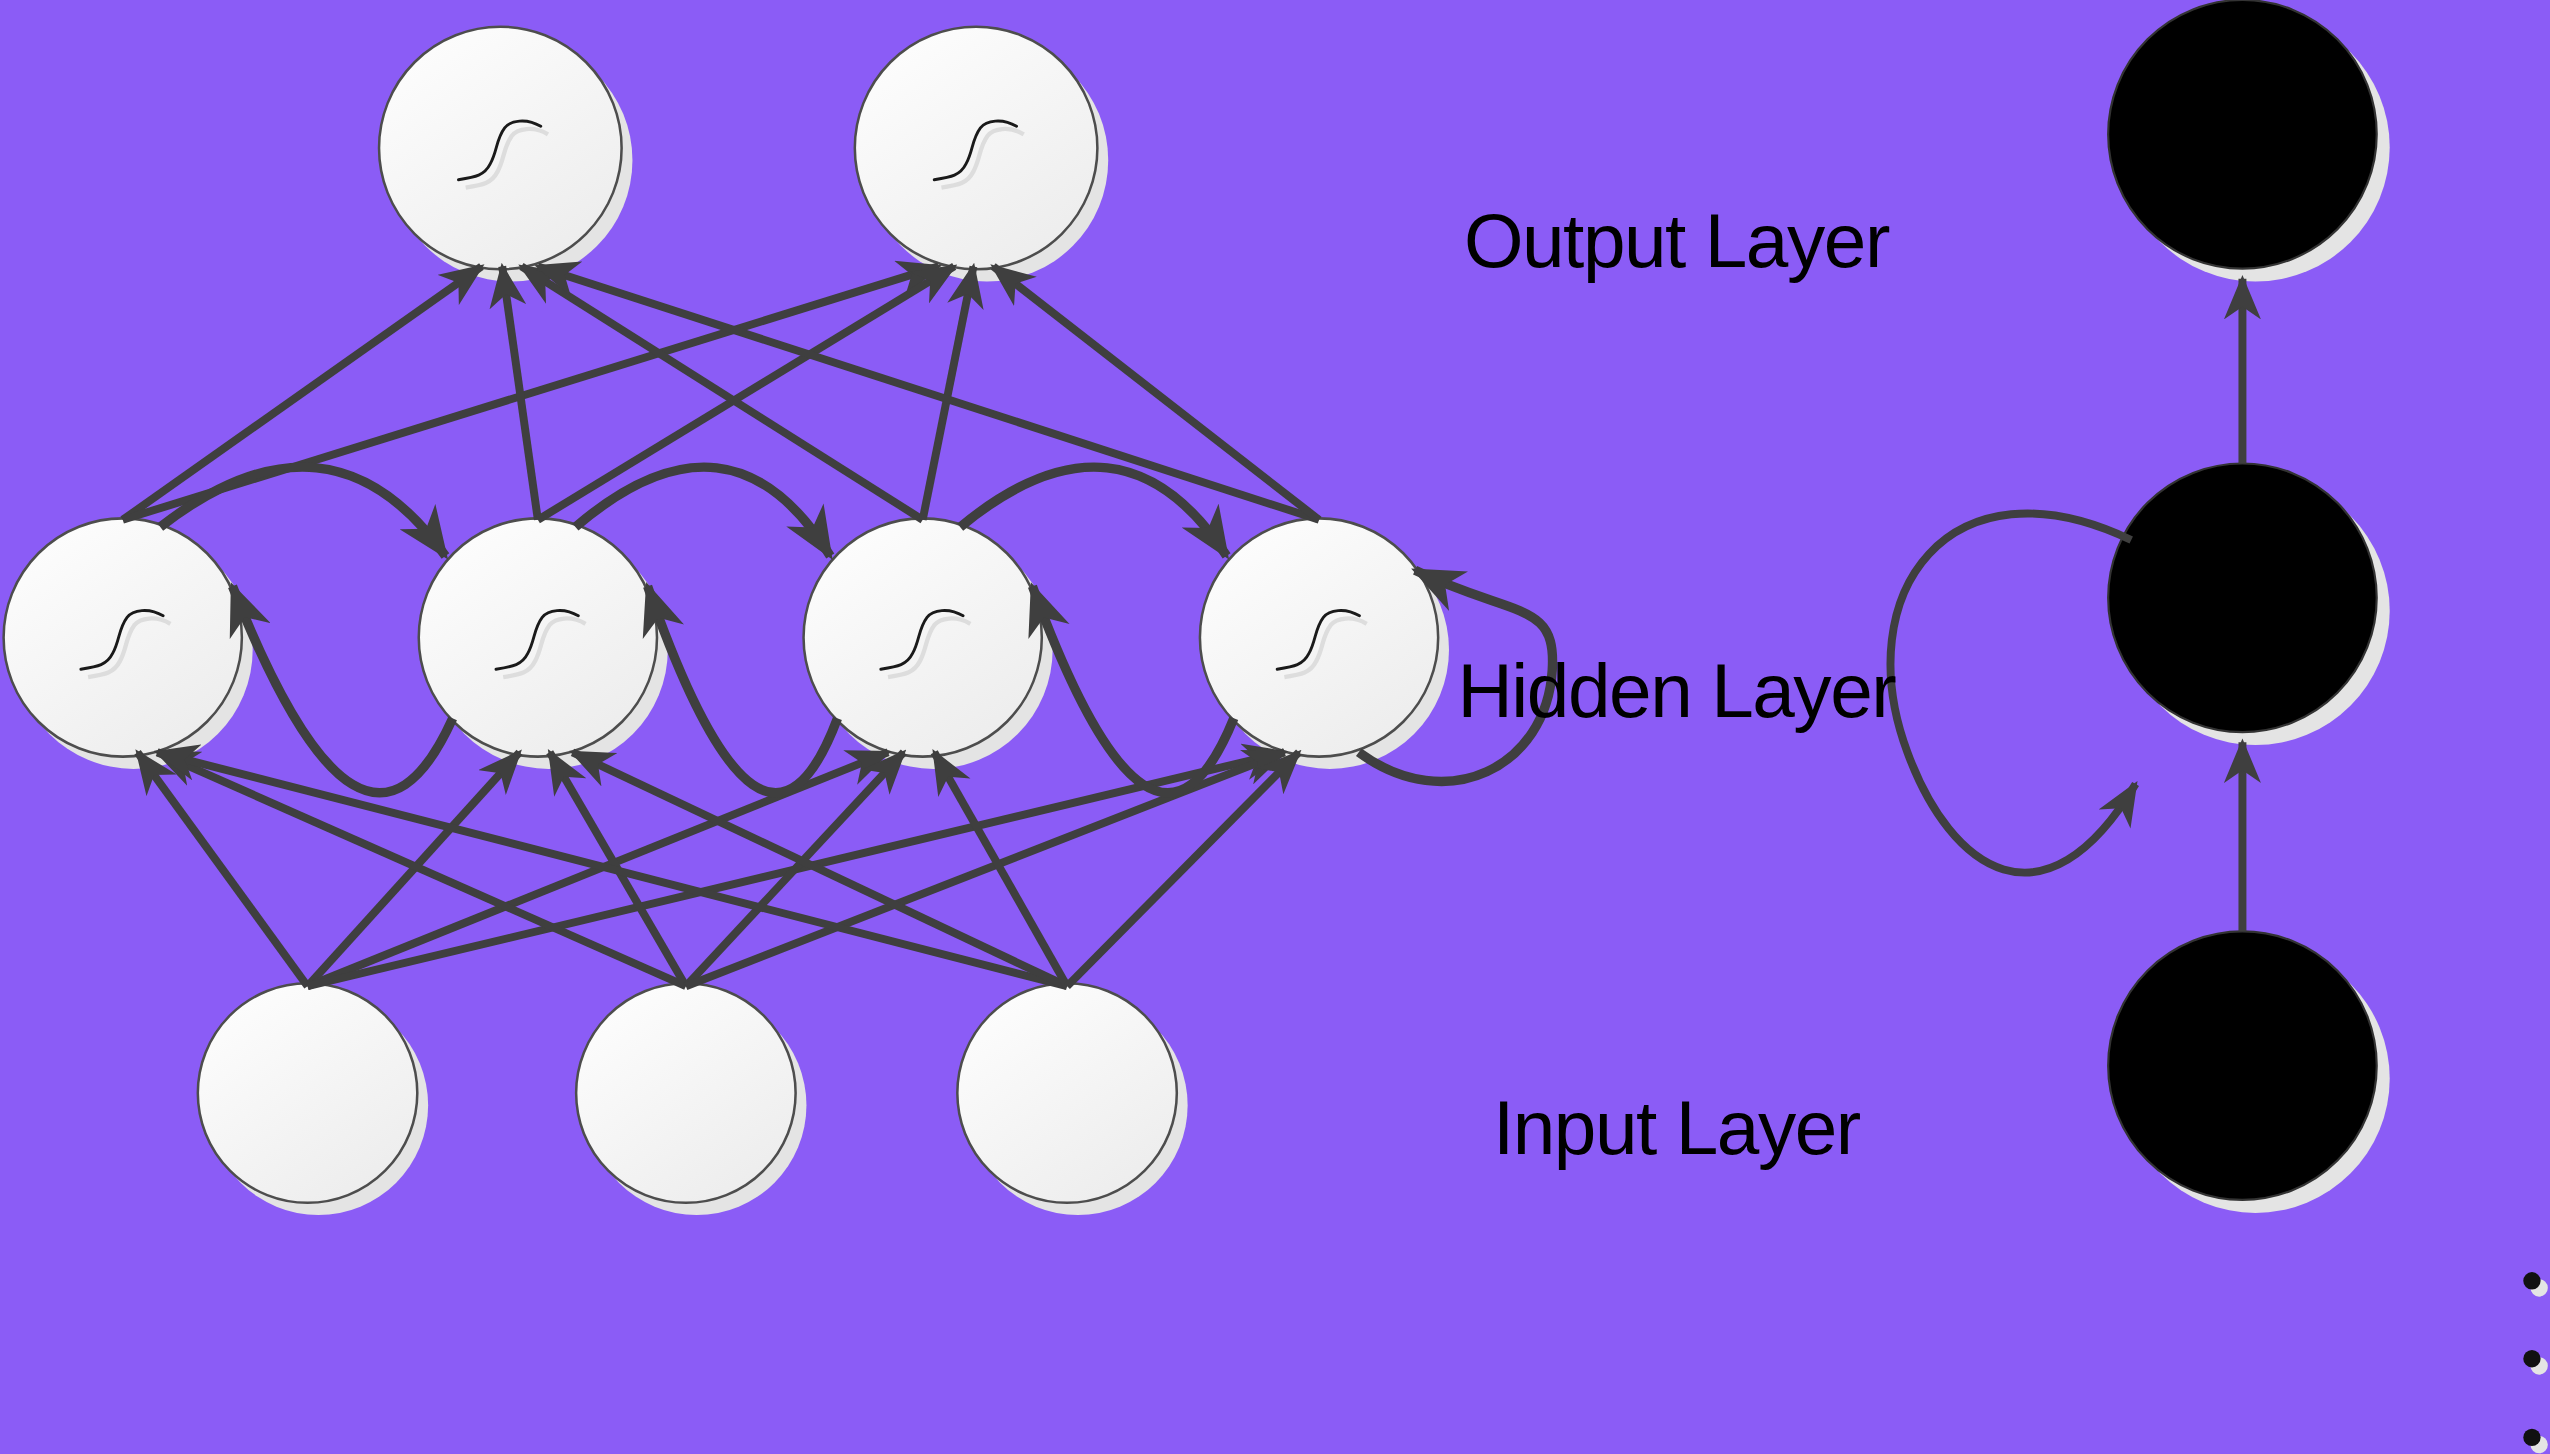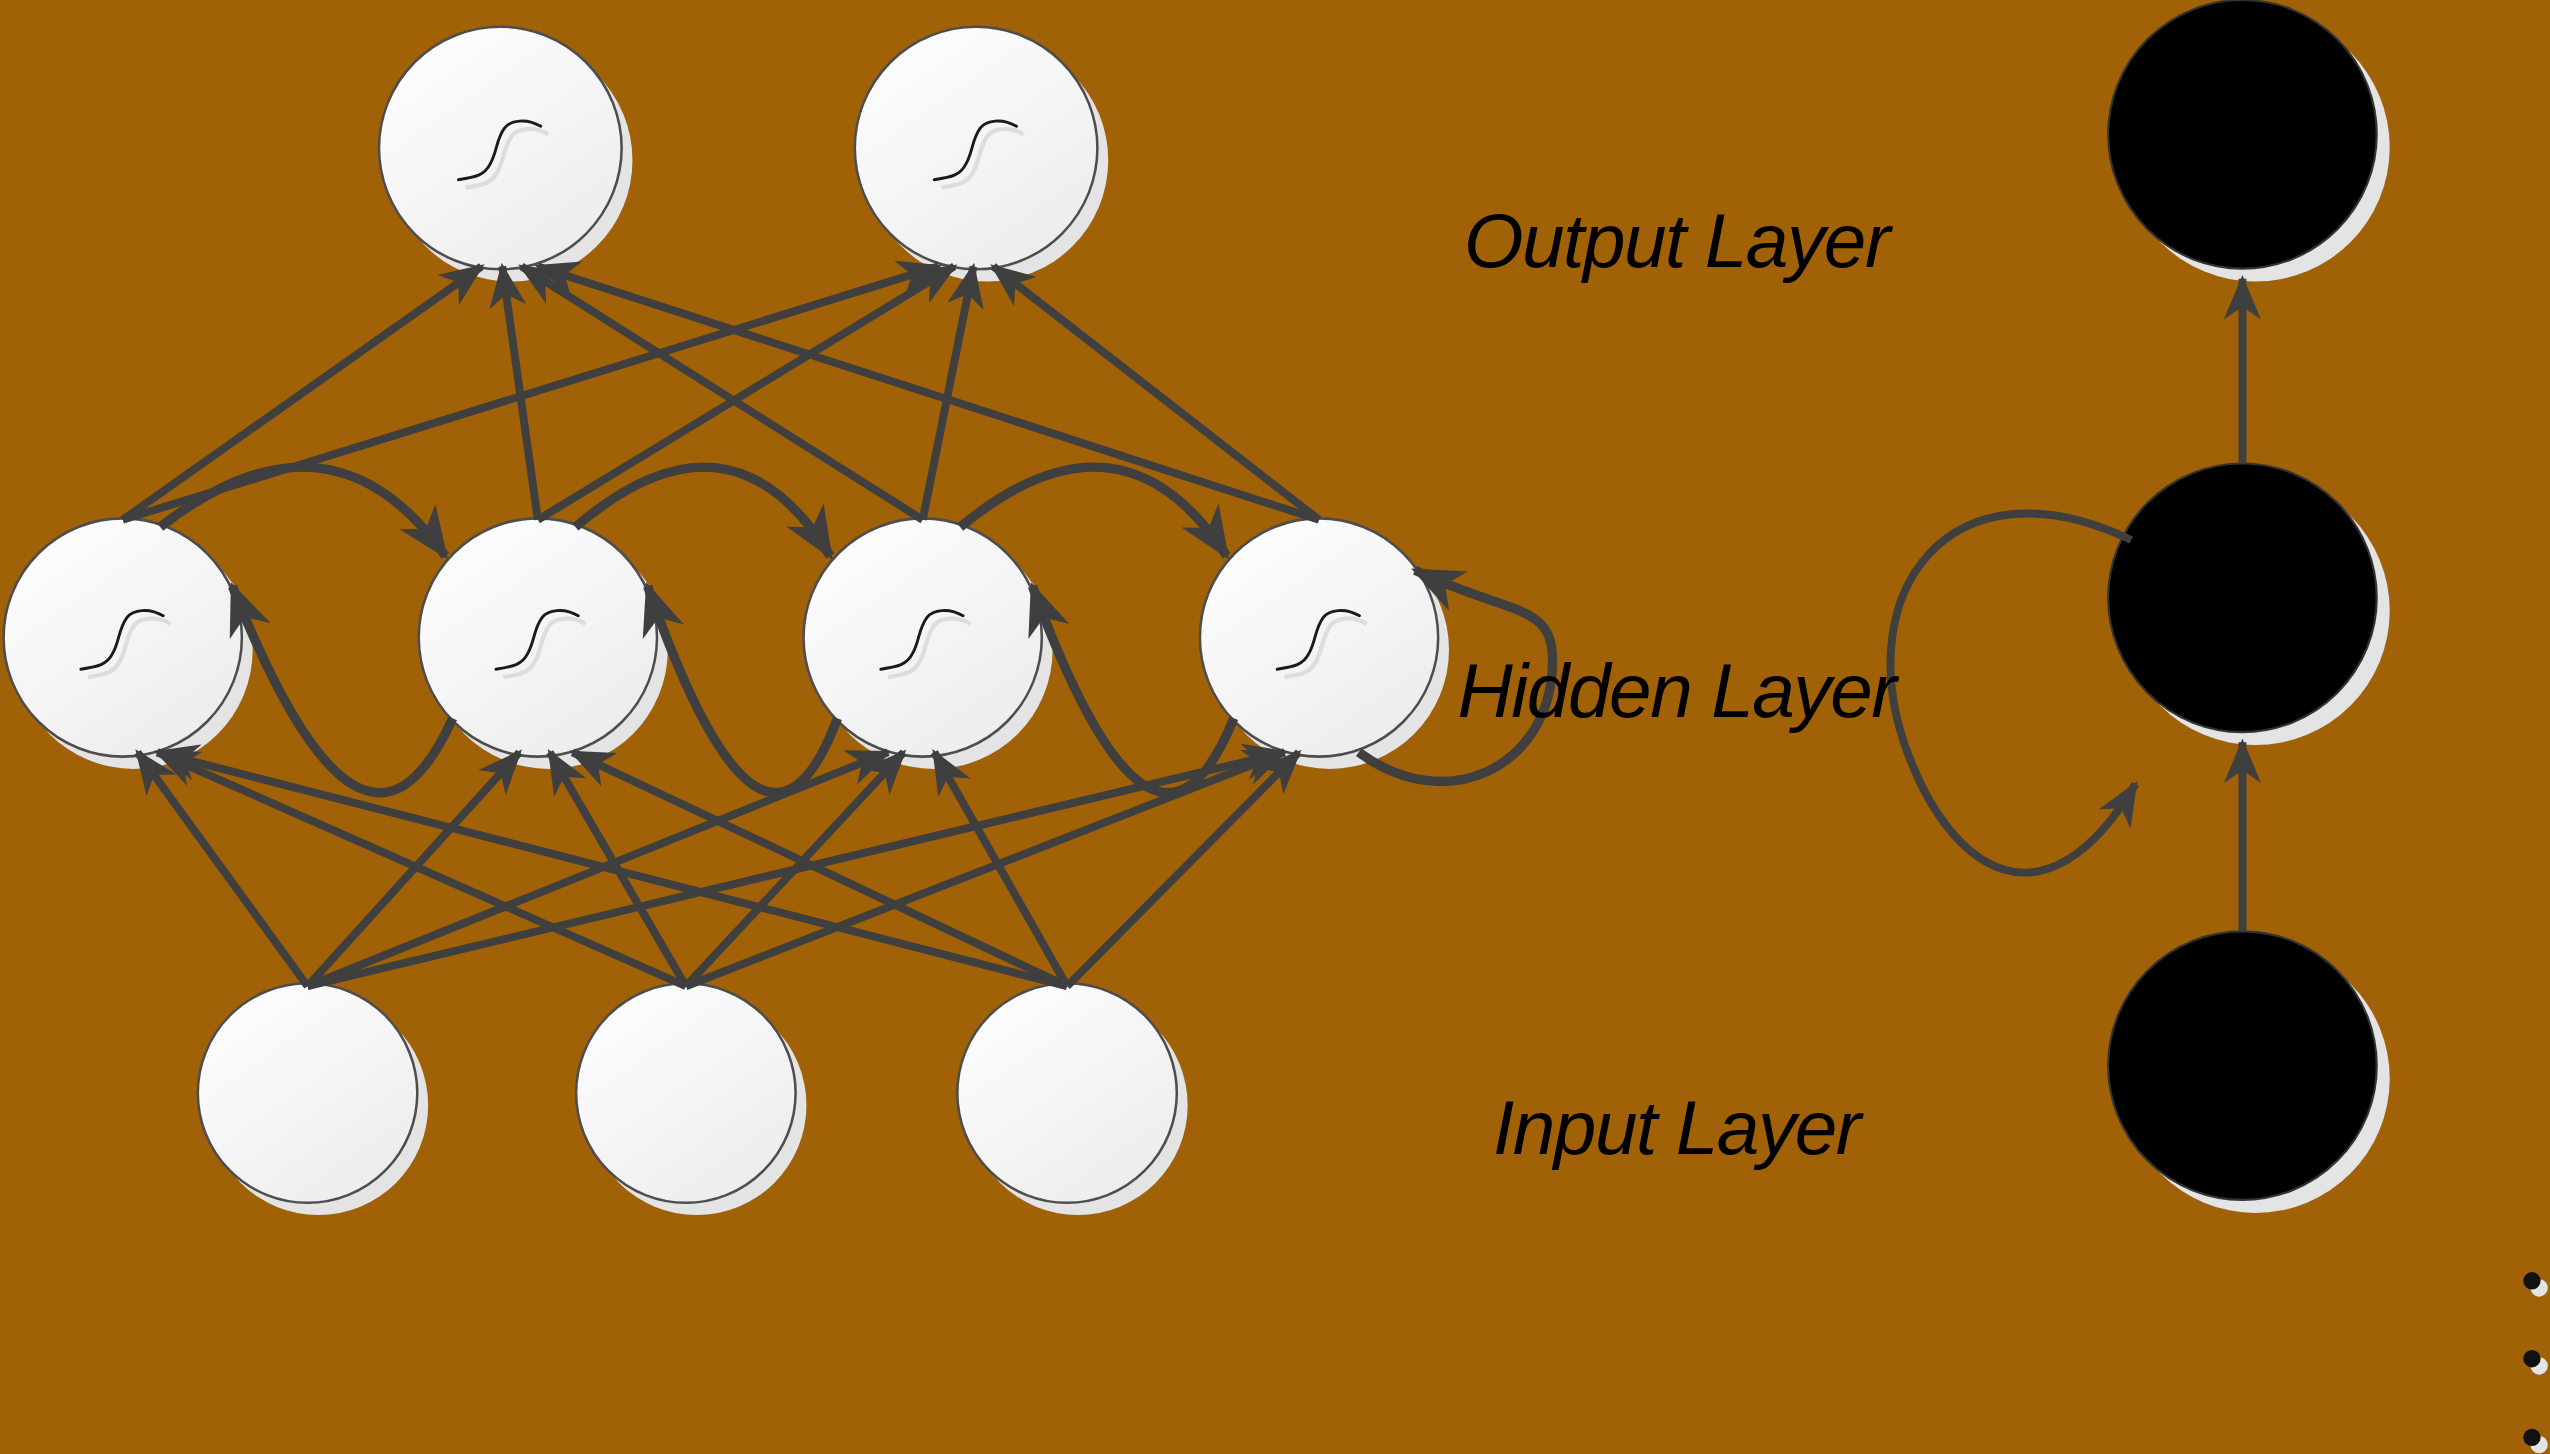--- a/index.html
+++ b/index.html
@@ -1,23 +1,22 @@
 <!DOCTYPE html>
 <html style="font-size:11.6px"><head>
 <meta charset="utf-8">
 <style>
   html, body { margin: 0; padding: 0; background: #ffffff; }
   #stage {
     position: relative;
     width: 100%;
     aspect-ratio: 3532 / 2014;
-    background: #a16207;
+    background: #8b5cf6;
     overflow: hidden;
     font-family: "Liberation Sans", sans-serif;
-    font-style: italic;
   }
   #stage svg { display: block; width: 100%; height: 100%; }
   svg text {
     font-family: "Liberation Sans", sans-serif;
     letter-spacing: -2px;
   }
 </style>
 </head>
 <body>
 

